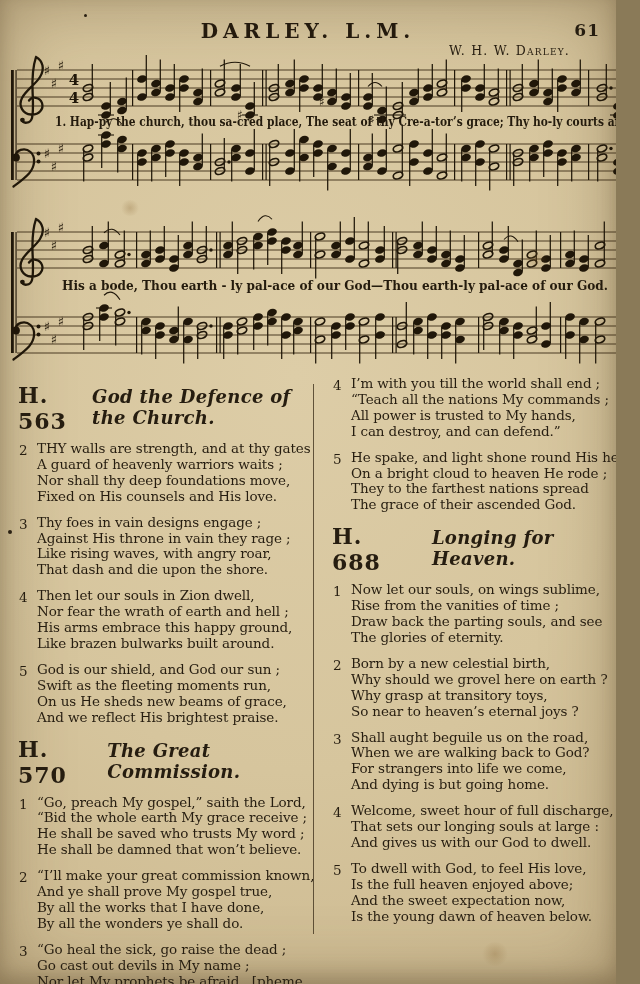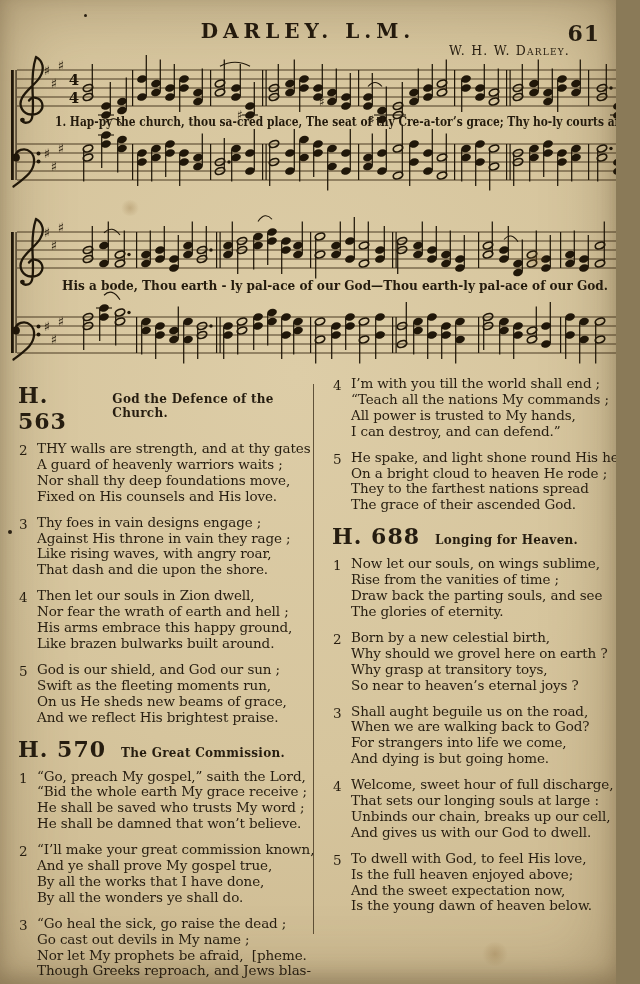--- a/index.html
+++ b/index.html
@@ -4,33 +4,33 @@
 <style>
   html,body{margin:0;padding:0;background:#8a7a58;}
   .page{
     position:relative;width:616px;height:984px;overflow:hidden;
     background:radial-gradient(ellipse 120% 90% at 48% 38%, #ddcda7 0%, #d6c59d 45%, #ccb990 78%, #b5a278 100%);
     box-shadow:inset 0 0 70px rgba(86,66,34,.38), inset 0 -8px 18px rgba(60,45,20,.25);
     font-family:"DejaVu Serif", serif;color:#261d10;
   }
   .title{position:absolute;top:19px;left:0;width:100%;text-align:center;
     font-size:20px;font-weight:bold;letter-spacing:5px;color:#241a0d;}
-  .pagenum{position:absolute;top:20px;right:16px;font-size:22px;font-weight:bold;letter-spacing:1px;}
+  .pagenum{position:absolute;top:20px;right:16px;font-size:17px;font-weight:bold;letter-spacing:1px;}
   .composer{position:absolute;top:43px;right:46px;font-size:12.5px;font-weight:normal;
     font-variant:small-caps;letter-spacing:1.2px;}
   svg#music{position:absolute;left:0;top:0;}
   svg text{font-family:"DejaVu Serif",serif;}
   .col{position:absolute;}
   #col-left{left:16px;top:382px;width:296px;}
   #col-right{left:330px;top:376px;width:306px;}
   .divider{position:absolute;left:313px;top:384px;width:1px;height:550px;background:#4a3c26;opacity:.85;}
   .hymn-heading{margin:9px 0 7px 0;display:flex;align-items:baseline;gap:15px;padding-left:2px;}
   .hymn-heading.first{margin-top:0;}
   .hnum{font-size:22px;font-weight:bold;letter-spacing:1px;}
-  .hsub{font-weight:bold;font-size:12px;letter-spacing:.3px;}
+  .hsub{font-style:italic;font-weight:bold;font-size:18px;letter-spacing:.3px;}
   .verse{position:relative;padding-left:21px;margin:0 0 10px 0;}
   .vnum{position:absolute;left:3px;top:1px;font-size:13.5px;}
   .vline{white-space:pre;font-size:13.5px;line-height:15.9px;letter-spacing:-0.1px;}
   .stain{position:absolute;border-radius:50%;
     background:radial-gradient(circle, rgba(134,99,48,.28), rgba(134,99,48,0) 70%);}
   .dot{position:absolute;border-radius:50%;background:#2a2012;}
 </style>
 </head>
 <body>
 
@@ -659,21 +659,20 @@
         <span class="vnum">3</span>
         <div class="vline">Shall aught beguile us on the road,</div>
         <div class="vline">When we are walking back to God?</div>
         <div class="vline">For strangers into life we come,</div>
         <div class="vline">And dying is but going home.</div>
       </div>
       <div class="verse">
         <span class="vnum">4</span>
         <div class="vline">Welcome, sweet hour of full discharge,</div>
         <div class="vline">That sets our longing souls at large :</div>
-        <div class="vline">Unbinds our chain, breaks up our cell,</div>
         <div class="vline">And gives us with our God to dwell.</div>
       </div>
       <div class="verse">
         <span class="vnum">5</span>
         <div class="vline">To dwell with God, to feel His love,</div>
         <div class="vline">Is the full heaven enjoyed above;</div>
         <div class="vline">And the sweet expectation now,</div>
         <div class="vline">Is the young dawn of heaven below.</div>
       </div>
     </div>

